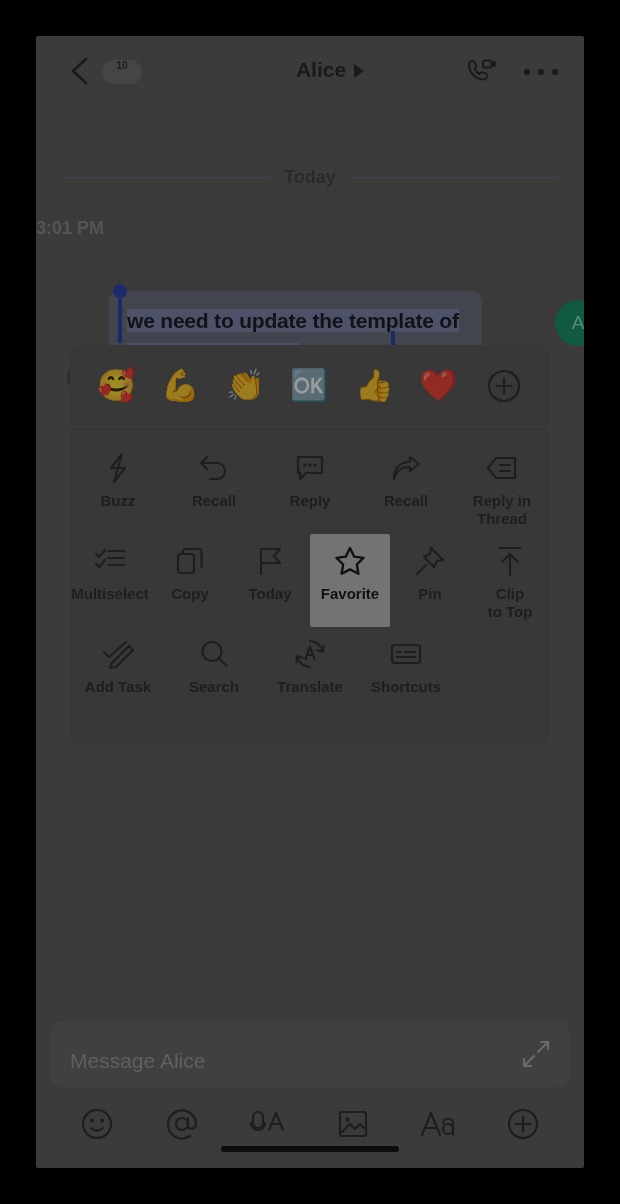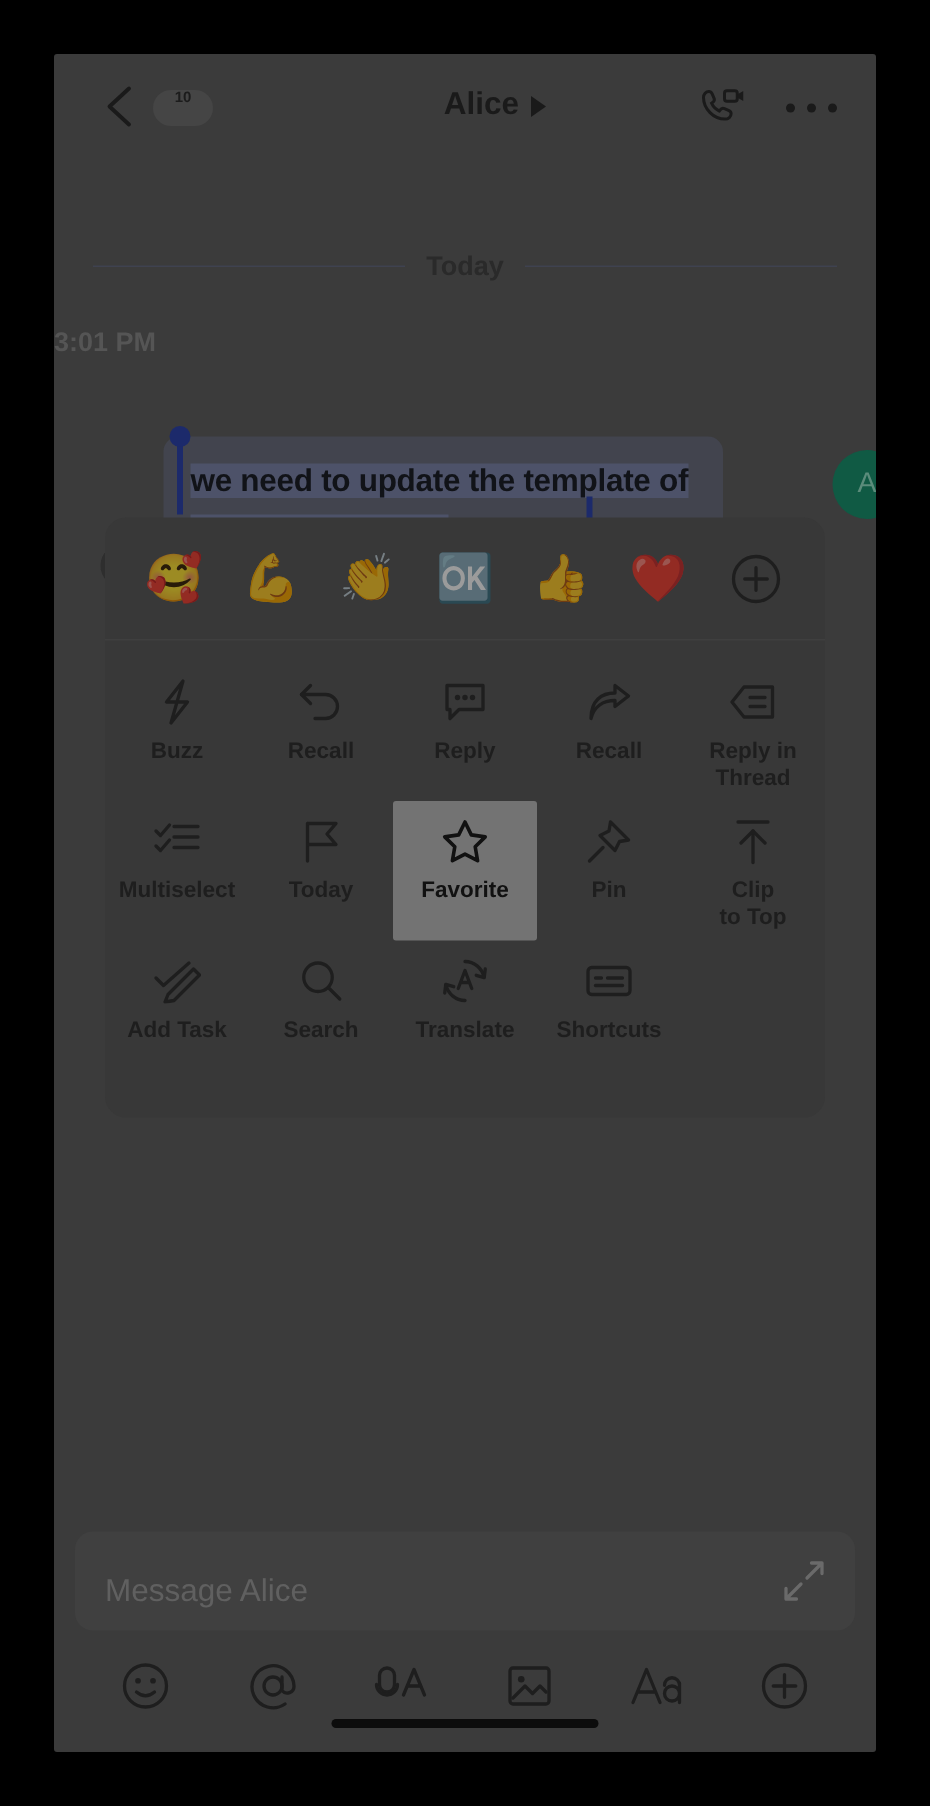--- a/index.html
+++ b/index.html
@@ -292,20 +292,29 @@
               <svg width="32" height="28" viewBox="0 0 32 28">
                   <path d="M2 7 L5 10 L11 3" fill="none" stroke="#1e1e1e" stroke-width="2.2" stroke-linecap="round" stroke-linejoin="round"></path>
                   <path d="M2 17 L5 20 L11 13" fill="none" stroke="#1e1e1e" stroke-width="2.2" stroke-linecap="round" stroke-linejoin="round"></path>
                   <path d="M14 4 H30 M14 11 H30 M14 18 H30" stroke="#1e1e1e" stroke-width="2.2" stroke-linecap="round"></path>
                 </svg>
             </div>
             <div class="lbl">Multiselect</div>
           </div>
           <div class="menu-cell">
             <div class="ic">
+              <svg width="30" height="30" viewBox="0 0 30 30">
+                  <rect x="3" y="8" width="16" height="19" rx="2.5" fill="none" stroke="#1e1e1e" stroke-width="2.2"></rect>
+                  <path d="M8 8 V5.5 A2.5 2.5 0 0 1 10.5 3 H24 A2.5 2.5 0 0 1 26.5 5.5 V21" fill="none" stroke="#1e1e1e" stroke-width="2.2" stroke-linecap="round"></path>
+                </svg>
+            </div>
+            <div class="lbl">Copy</div>
+          </div>
+          <div class="menu-cell">
+            <div class="ic">
               <svg width="28" height="30" viewBox="0 0 28 30">
                   <path d="M5 3 V28" fill="none" stroke="#1e1e1e" stroke-width="2.2" stroke-linecap="round"></path>
                   <path d="M5 3 H24 L18 10 L24 17 H5" fill="none" stroke="#1e1e1e" stroke-width="2.2" stroke-linejoin="round"></path>
                 </svg>
             </div>
             <div class="lbl">Today</div>
           </div>
           <div class="menu-cell selected">
             <div class="ic">
               <svg width="32" height="32" viewBox="0 0 32 32">

